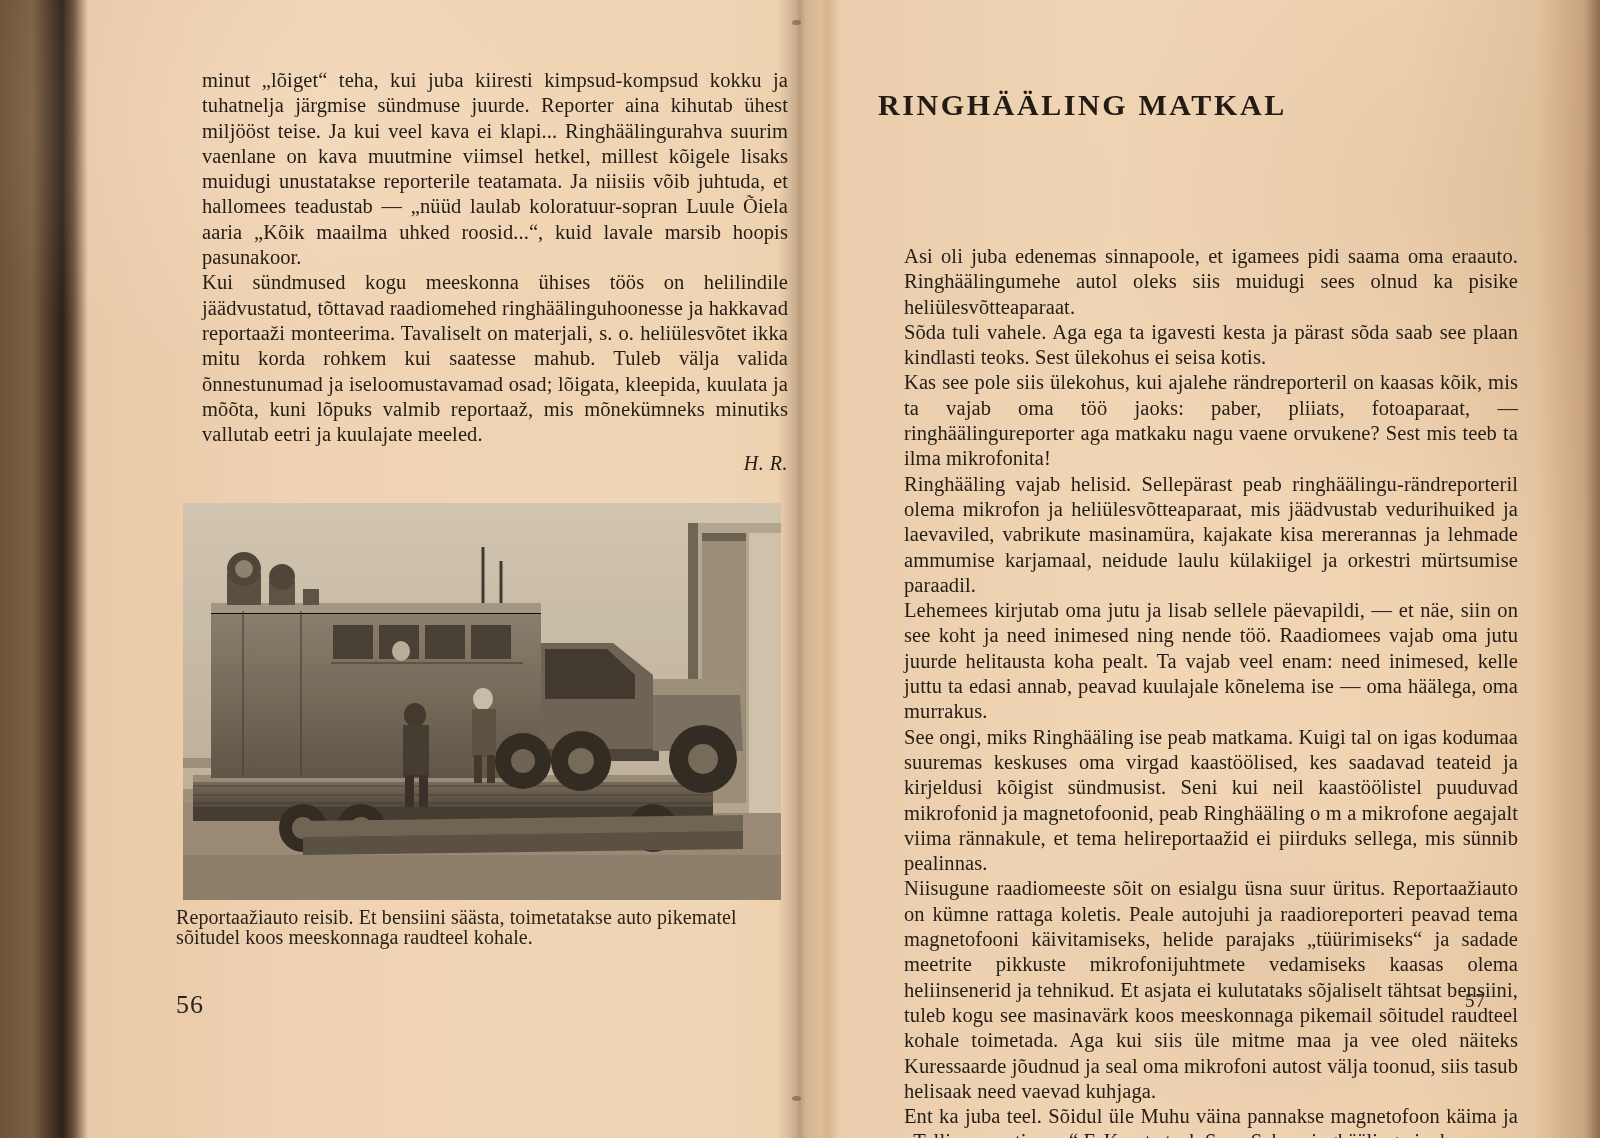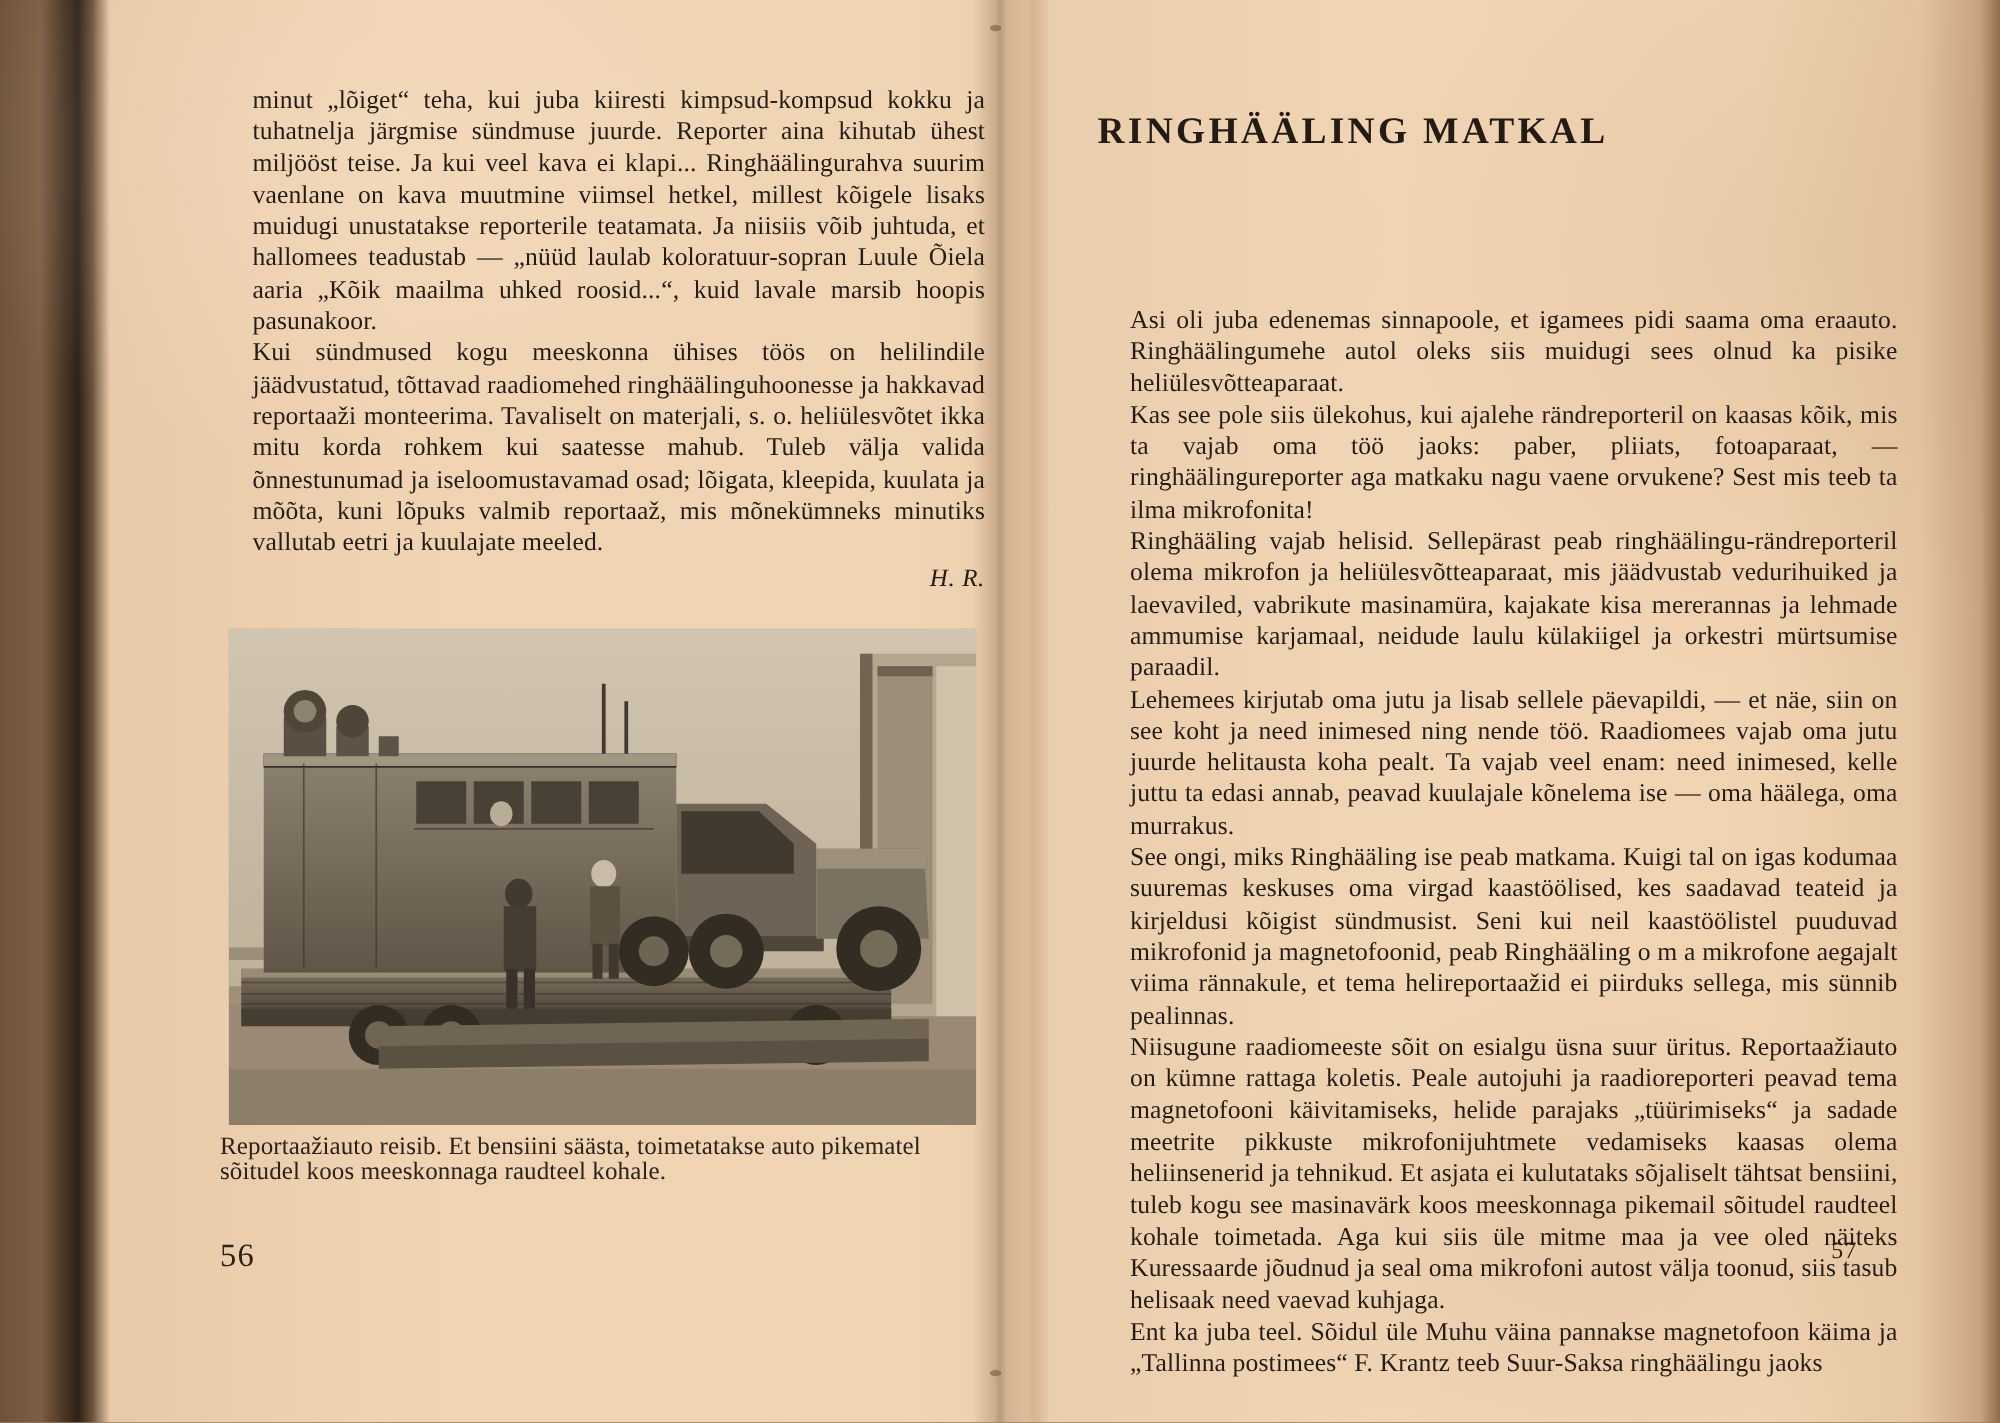--- a/index.html
+++ b/index.html
@@ -298,20 +298,21 @@
 
     <div id="folio-left">56</div>
   </div>
 
   <div class="page right">
 
     <h1 id="head-right">RINGHÄÄLING MATKAL</h1>
 
     <div class="col textblock" id="right-text">
       <p class="indent">Asi oli juba edenemas sinnapoole, et igamees pidi saama oma eraauto. Ringhäälingumehe autol oleks siis muidugi sees olnud ka pisike heliülesvõtteaparaat.</p>
+      <p class="indent">Sõda tuli vahele. Aga ega ta igavesti kesta ja pärast sõda saab see plaan kindlasti teoks. Sest ülekohus ei seisa kotis.</p>
       <p class="indent">Kas see pole siis ülekohus, kui ajalehe rändreporteril on kaasas kõik, mis ta vajab oma töö jaoks: paber, pliiats, fotoaparaat, — ringhäälingureporter aga matkaku nagu vaene orvukene? Sest mis teeb ta ilma mikrofonita!</p>
       <p class="indent">Ringhääling vajab helisid. Sellepärast peab ringhäälingu-rändreporteril olema mikrofon ja heliülesvõtteaparaat, mis jäädvustab vedurihuiked ja laevaviled, vabrikute masinamüra, kajakate kisa mererannas ja lehmade ammumise karjamaal, neidude laulu külakiigel ja orkestri mürtsumise paraadil.</p>
       <p class="indent">Lehemees kirjutab oma jutu ja lisab sellele päevapildi, — et näe, siin on see koht ja need inimesed ning nende töö. Raadiomees vajab oma jutu juurde helitausta koha pealt. Ta vajab veel enam: need inimesed, kelle juttu ta edasi annab, peavad kuulajale kõnelema ise — oma häälega, oma murrakus.</p>
       <p class="indent">See ongi, miks Ringhääling ise peab matkama. Kuigi tal on igas kodumaa suuremas keskuses oma virgad kaastöölised, kes saadavad teateid ja kirjeldusi kõigist sündmusist. Seni kui neil kaastöölistel puuduvad mikrofonid ja magnetofoonid, peab Ringhääling o m a mikrofone aegajalt viima rännakule, et tema helireportaažid ei piirduks sellega, mis sünnib pealinnas.</p>
       <p class="indent">Niisugune raadiomeeste sõit on esialgu üsna suur üritus. Reportaažiauto on kümne rattaga koletis. Peale autojuhi ja raadioreporteri peavad tema magnetofooni käivitamiseks, helide parajaks „tüürimiseks“ ja sadade meetrite pikkuste mikrofonijuhtmete vedamiseks kaasas olema heliinsenerid ja tehnikud. Et asjata ei kulutataks sõjaliselt tähtsat bensiini, tuleb kogu see masinavärk koos meeskonnaga pikemail sõitudel raudteel kohale toimetada. Aga kui siis üle mitme maa ja vee oled näiteks Kuressaarde jõudnud ja seal oma mikrofoni autost välja toonud, siis tasub helisaak need vaevad kuhjaga.</p>
       <p class="indent">Ent ka juba teel. Sõidul üle Muhu väina pannakse magnetofoon käima ja „Tallinna postimees“ F. Krantz teeb Suur-Saksa ringhäälingu jaoks</p>
     </div>
 
     <div id="folio-right">57</div>
   </div>

